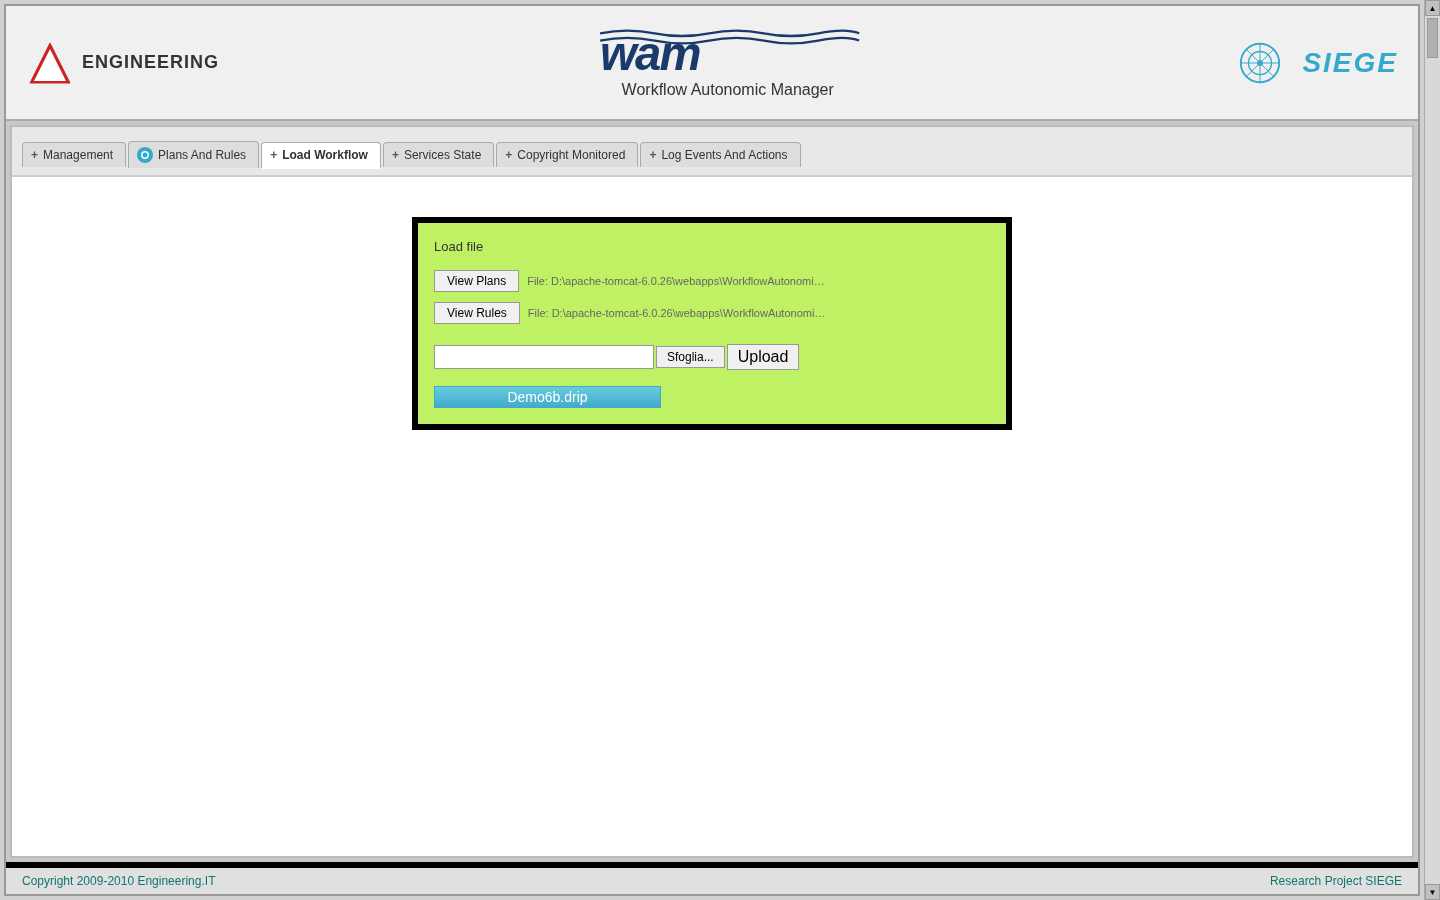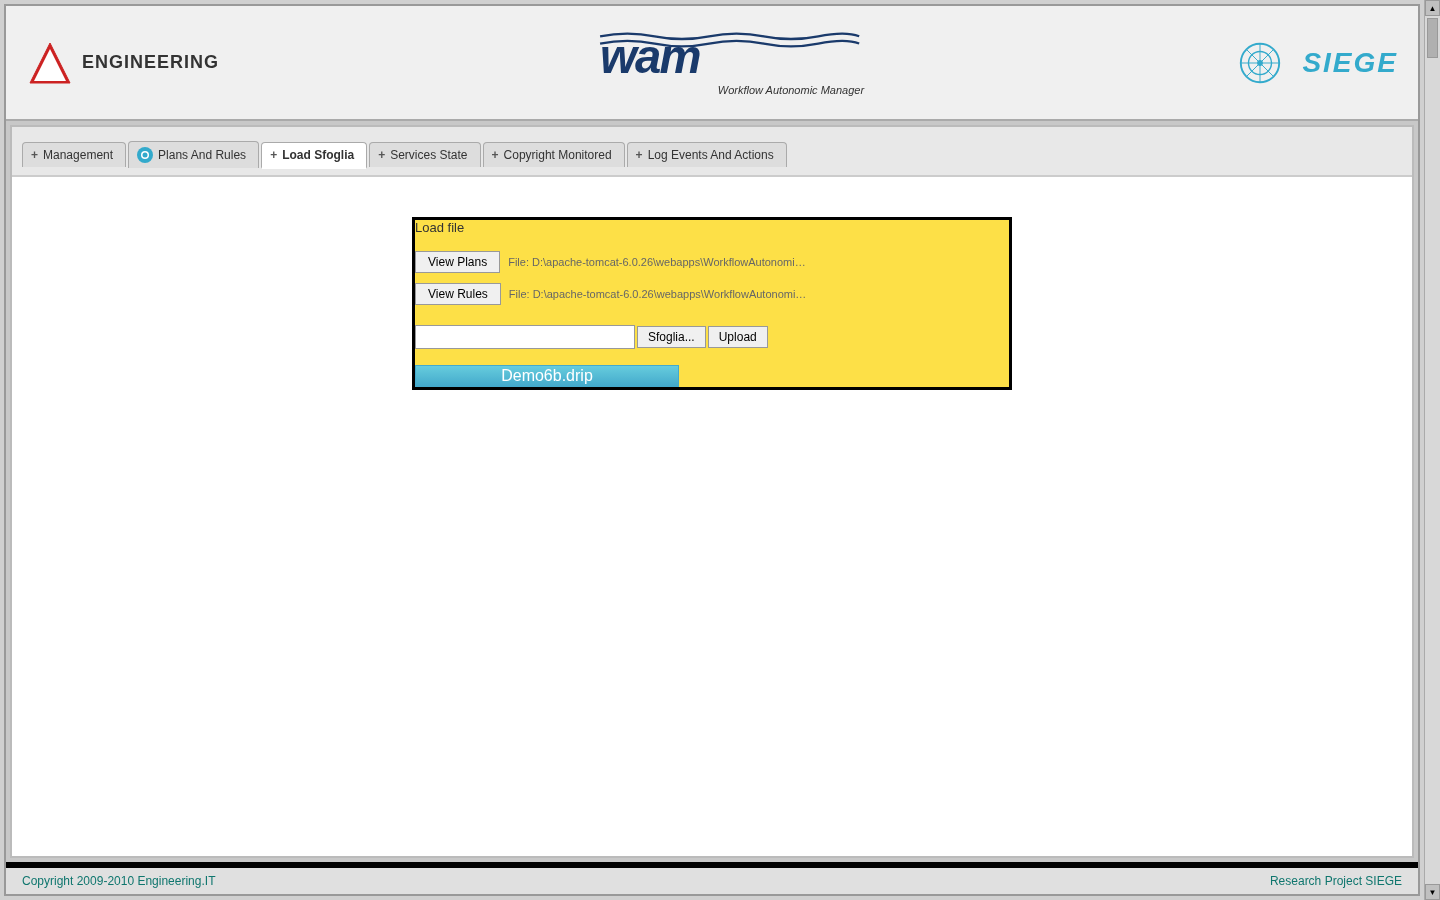--- a/index.html
+++ b/index.html
@@ -53,30 +53,29 @@
     }
 
     .engineering-text {
       font-size: 18px;
       font-weight: bold;
       color: #333;
       letter-spacing: 1px;
     }
 
     .wam-logo {
-      text-align: right;
+      text-align: center;
     }
 
     .wam-title-svg {
       height: 50px;
     }
 
     .wam-subtitle {
-      font-style: italic;
-      font-size: 11px;
+      font-size: 16px;
       color: #333;
       margin-top: 2px;
     }
 
     .siege-logo {
       display: flex;
       align-items: center;
       gap: 18px;
     }
 
@@ -161,24 +160,25 @@
       background: #fff;
       display: flex;
       flex-direction: column;
       align-items: center;
       justify-content: flex-start;
       overflow-y: auto;
     }
 
     
     .load-file-panel {
-      border: 3px solid #000000;
-      background: #fde047;
+      border: 6px solid #000000;
+      background: #bef264;
       width: 600px;
       margin-top: 20px;
+      padding: 16px;
     }
 
     .load-file-title {
       font-size: 13px;
       color: #333;
       margin-bottom: 16px;
       font-weight: normal;
     }
 
     .file-row {
@@ -228,37 +228,37 @@
       border: 1px solid #999;
       padding: 3px 10px;
       font-size: 12px;
       cursor: pointer;
     }
 
     .btn-upload {
       background: #f0f0f0;
       border: 1px solid #999;
       padding: 3px 10px;
-      font-size: 12px;
+      font-size: 16px;
       cursor: pointer;
     }
 
     .progress-bar-container {
       margin-top: 4px;
     }
 
     .progress-bar {
       background: linear-gradient(to bottom, #66ccdd, #44aacc);
       height: 22px;
-      width: 264px;
+      width: 227px;
       border: 1px solid #44aacc;
       display: flex;
       align-items: center;
       justify-content: center;
-      font-size: 16px;
+      font-size: 14px;
       color: #fff;
     }
 
     
     .footer {
       background: #e0e0e0;
       border-top: 6px solid #000000;
       padding: 6px 16px;
       display: flex;
       justify-content: space-between;
@@ -360,21 +360,21 @@
             <svg width="10" height="10" viewBox="0 0 10 10">
                 <circle cx="5" cy="5" r="4" fill="white"></circle>
                 <circle cx="5" cy="5" r="2.5" fill="#33aacc"></circle>
               </svg>
           </span>
           <span>Plans And Rules</span>
         </div>
 
         <div class="tab active">
           <span class="tab-icon-plus">+</span>
-          <span>Load Sfoglia</span>
+          <span>Load Workflow</span>
         </div>
 
         <div class="tab">
           <span class="tab-icon-plus">+</span>
           <span>Services State</span>
         </div>
 
         <div class="tab">
           <span class="tab-icon-plus">+</span>
           <span>Copyright Monitored</span>

